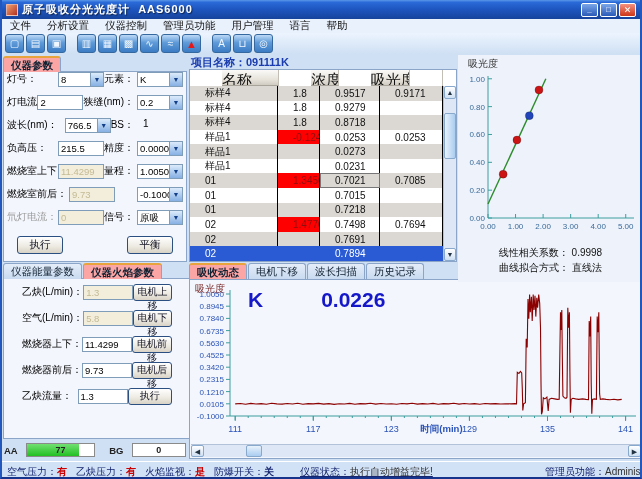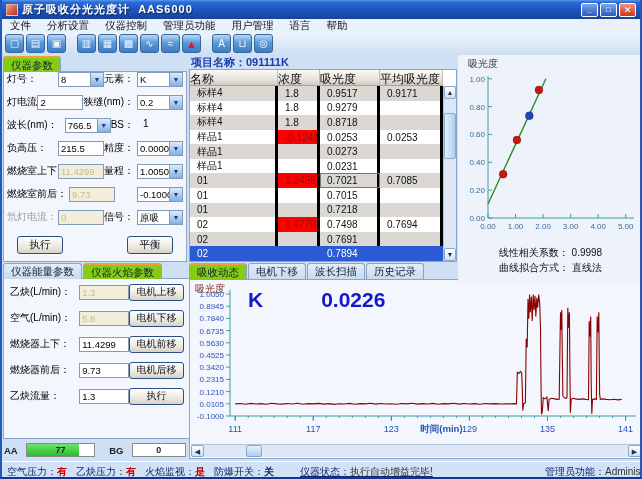--- a/index.html
+++ b/index.html
@@ -29,67 +29,67 @@
               background:linear-gradient(180deg,#bcd9f6,#5e9ad8 45%,#3c7cc4); }
   .tool-btn.gap { margin-left:9px; }
   .tool-btn .flame { color:#e81818; font-size:11px; }
   
   .main { position:absolute; top:54px; left:0; width:642px; height:407px; background:#cfe0f5; font-size:10.5px; }
   .pgroup { position:absolute; }
   .tabs { display:flex; height:16px; position:relative; z-index:2; }
   .tab { height:16px; padding:1px 7px 0; font-size:10.5px; white-space:nowrap; color:#123;
          border:1px solid #8aa5c8; border-bottom:none; border-radius:3px 3px 0 0;
          background:linear-gradient(#e4edf9,#c9daf0); margin-right:1px; }
-  .tab.active { background:#84cc16; border-top:2px solid #e8a33c; position:relative; top:0; }
+  .tab.active { background:#fca5a5; border-top:2px solid #e8a33c; position:relative; top:0;font-weight:bold; }
   .pbody { position:absolute; left:0; top:15px; right:0; bottom:0; background:#f3f6fc; border:1px solid #8aa5c8; }
   
   .prow { display:flex; align-items:flex-start; height:23px; padding:0 3px; }
   .flabel { width:62px; font-size:10px; white-space:nowrap; overflow:hidden; }
   .flabel.muted { color:#9a9a9a; }
   .flabel2 { margin-left:auto; font-size:10px; white-space:nowrap; padding-right:3px; }
   .combo { width:46px; height:15px; border:1px solid #7f9db9; background:#fff; display:flex; flex:none; }
   .combo-val { flex:1; font-size:9.5px; padding:1px 2px; overflow:hidden; white-space:nowrap; }
   .combo-arrow { width:13px; border-left:1px solid #7f9db9; font-size:7px; line-height:13px; text-align:center;
                  color:#14408a; background:linear-gradient(#dcebfb,#86b0e4); }
   .tinput { width:46px; height:15px; border:1px solid #7f9db9; background:#fff; font-size:9.5px;
             padding:1px 2px; flex:none; white-space:nowrap; overflow:hidden; }
   .tinput.dis { background:#f2eedb; color:#c4ba94; }
   .staticv { width:46px; font-size:10px; padding-left:6px; flex:none; }
   .btnrow { display:flex; justify-content:space-between; padding:3px 13px 0; }
   .pbtn { min-width:46px; height:18px; padding:0 6px; font-size:10.5px; color:#112;
           border:1px solid #2a4f80; border-radius:3px;
           background:linear-gradient(#ffffff,#ece9e0 60%,#d8d2c6); }
   
-  .frow { display:flex; align-items:center; height:26px; padding:0 6px; }
+  .frow { display:flex; align-items:center; height:26px; padding:0 18px; }
   .flabel-f { width:76px; font-size:10px; white-space:nowrap; }
   .mbtn { margin-left:auto; width:60px; height:17px; font-size:10px; color:#112;
           border:1px solid #2a4f80; border-radius:3px;
           background:linear-gradient(#ffffff,#ece9e0 60%,#d8d2c6); }
   .aarow { position:absolute; left:2px; top:388px; width:182px; height:16px; display:flex; align-items:center;
            font-size:9.5px; font-weight:bold; color:#222; }
   .pbar { width:74px; height:14px; border:1px solid #8a8a8a; background:#fff; position:relative;
           margin:0 14px 0 8px; text-align:center; font-size:9px; line-height:13px; }
   .pbar .fill { position:absolute; left:0; top:0; bottom:0; background:linear-gradient(#66e066,#18b018); }
   .pbar .txt { position:relative; }
   .bgbox { width:58px; height:14px; border:1px solid #8a8a8a; background:#fff; text-align:center;
            font-size:9px; line-height:13px; margin-left:8px; }
   
   .project-row { position:absolute; left:189px; top:1px; height:13px; font-size:11px; font-weight:bold; color:#1a3cae; }
   .dtable { position:absolute; left:187px; top:15px; width:268px; height:193px; background:#fff;
             border:1px solid #8aa5c8; display:flex; flex-direction:column; }
   .thead { display:flex; height:16px; flex:none; padding-right:13px; }
-  .th { font-size:12px; padding:1px 0; white-space:nowrap; overflow:hidden; color:#111;
-        background:linear-gradient(#fbfaf8,#e6e2da 65%,#d0ccc2); border-right:1px solid #c2beb6; border-bottom:1px solid #a8a49c; }
+  .th { font-size:15px; padding:1px 0; white-space:nowrap; overflow:hidden; color:#111;
+        background:linear-gradient(#fbfaf8,#e6e2da 65%,#d0ccc2); border-right:1px solid #c2beb6; border-bottom:1px solid #a8a49c;margin-left:32px; }
   .c0 { width:88px; } .c1 { width:42px; } .c2 { width:60px; } .c3 { flex:1; }
   .tmain { flex:1; display:flex; }
   .rows { flex:1; display:flex; flex-direction:column; }
   .tr { flex:1; display:flex; font-size:10px; color:#111; }
   .tr.odd { background:#dbd8d3; } .tr.even { background:#fff; }
   .tr.selected { background:#2a5ad4; color:#fff; }
-  .td { padding:0 7px; display:flex; align-items:center; border-right:3px solid #000000;
+  .td { padding:0 15px; display:flex; align-items:center; border-right:1px solid #000000;
         white-space:nowrap; overflow:hidden; }
   .tr.selected .td { border-right-color:#2a5ad4; }
   .td.alarm { background:#fe0000; color:#8c1010; }
   .td.focus { outline:1px solid #777; outline-offset:-1px; }
   .vscroll { width:13px; flex:none; background:#dde7f5; border-left:1px solid #b2c2d8; display:flex; flex-direction:column; }
   .sbtn { height:13px; flex:none; font-size:7px; line-height:12px; text-align:center; color:#234;
           border:1px solid #88a8cc; border-radius:2px; background:linear-gradient(#ffffff,#cfe0f4); }
   .strack { flex:1; position:relative; }
   .sthumb { position:absolute; left:0; right:0; border:1px solid #88a8cc; border-radius:2px;
             background:linear-gradient(90deg,#e8f2fc,#aacdf0); }

